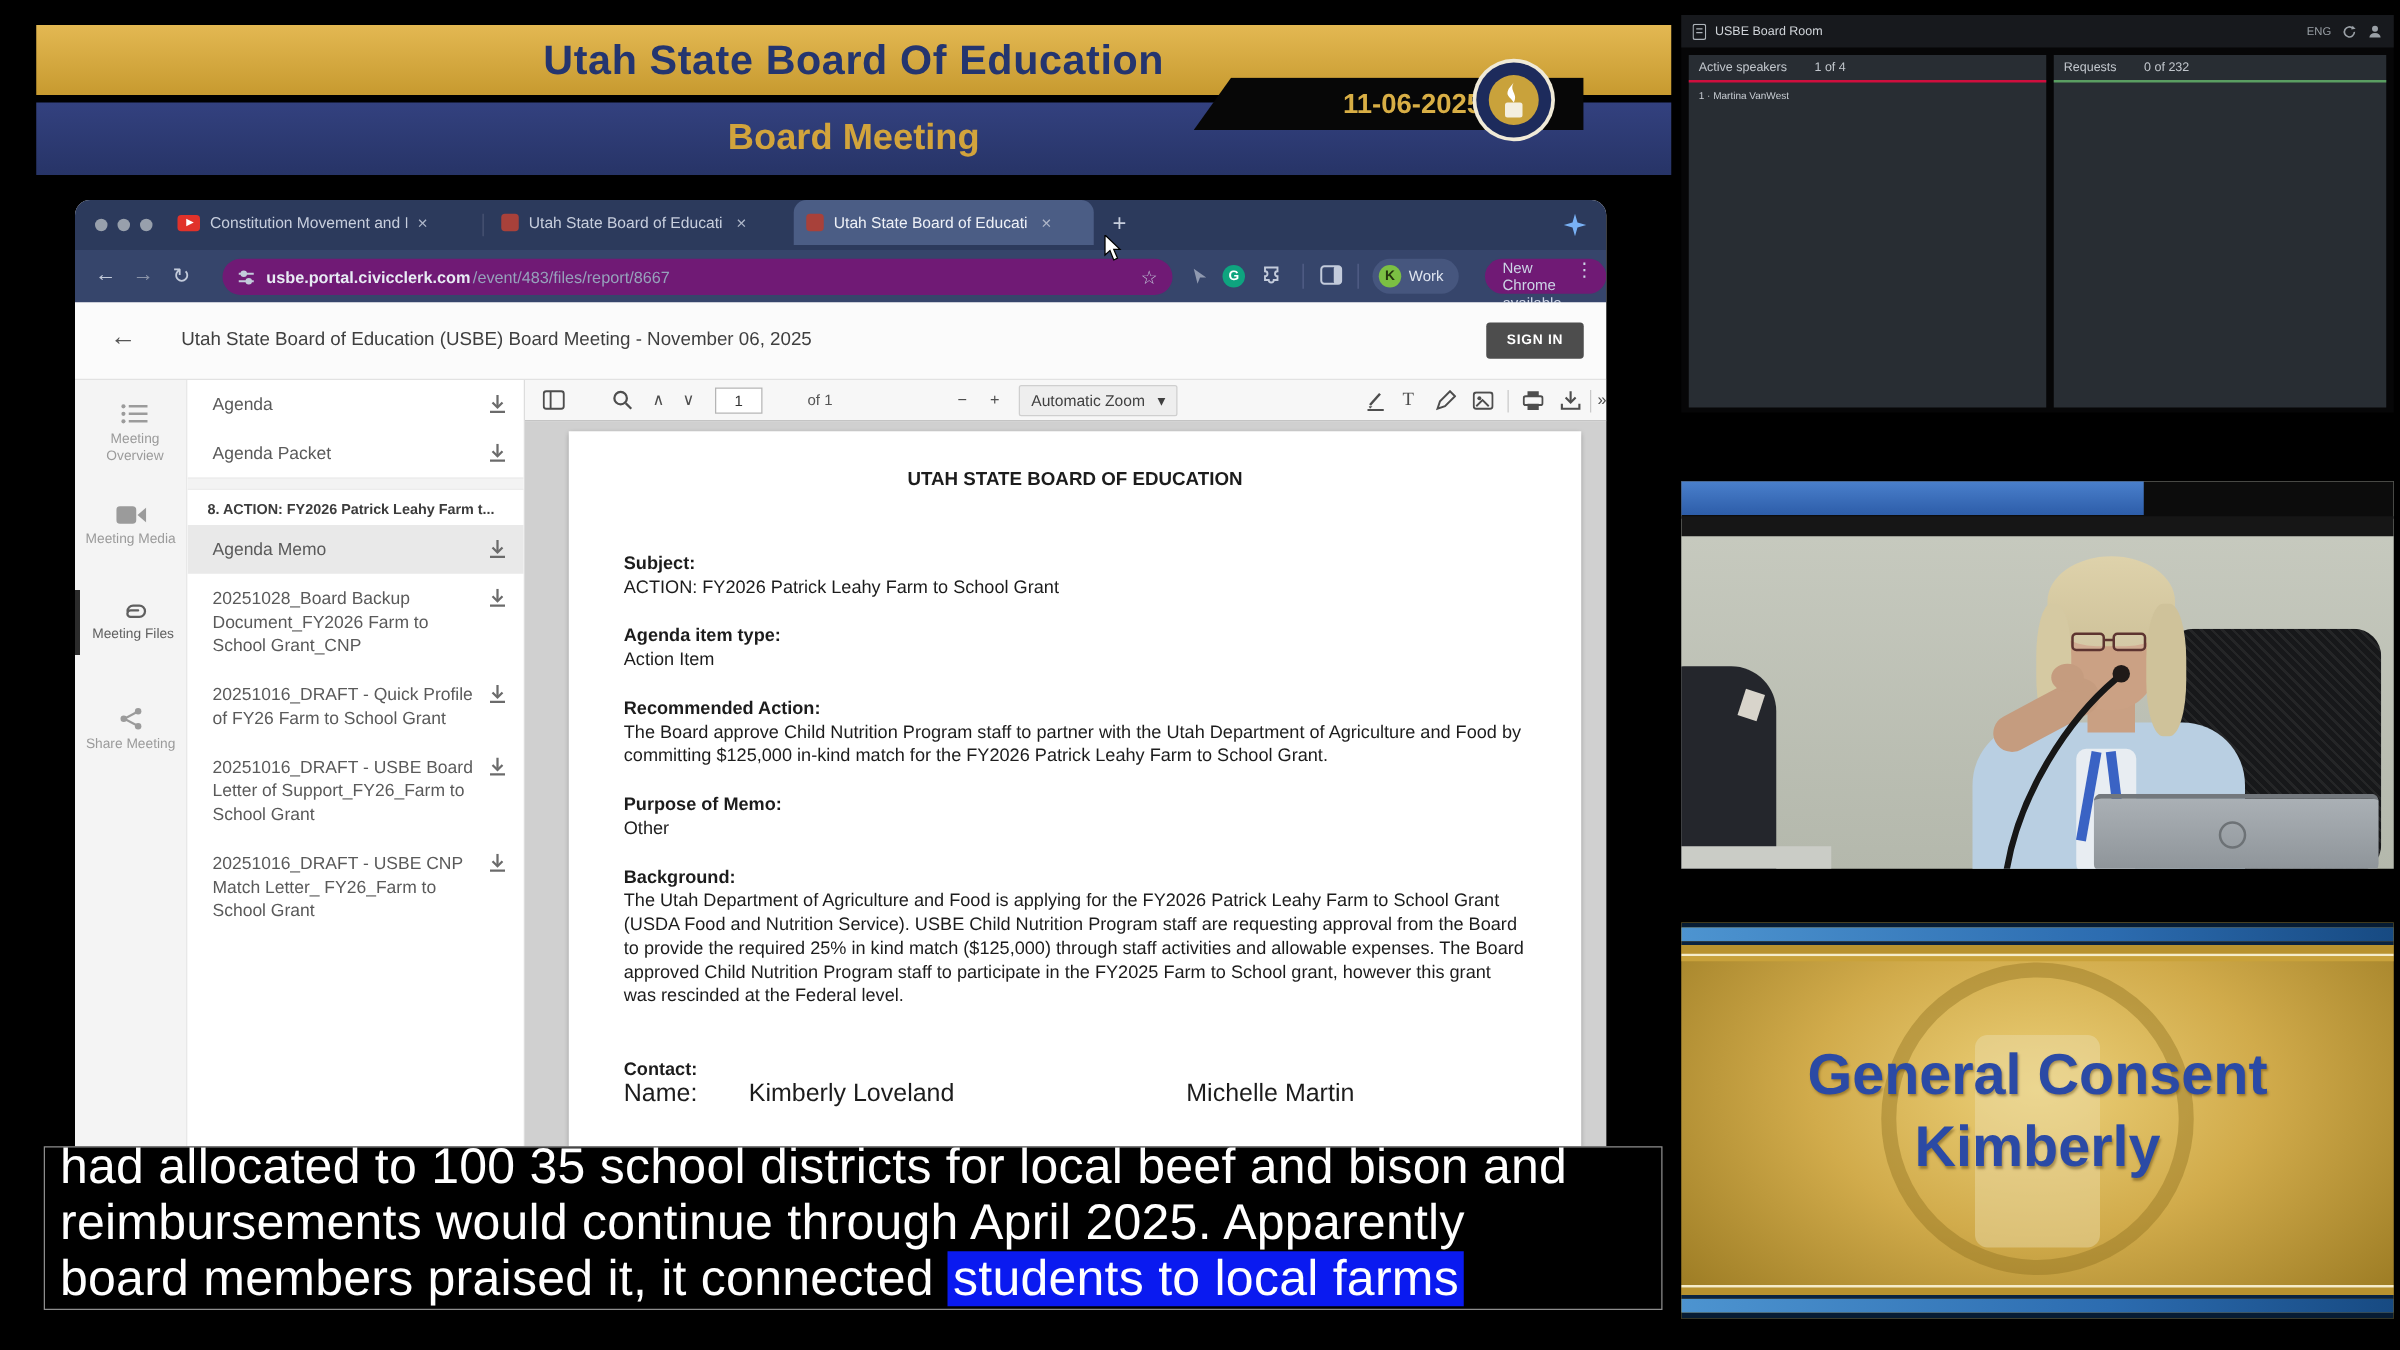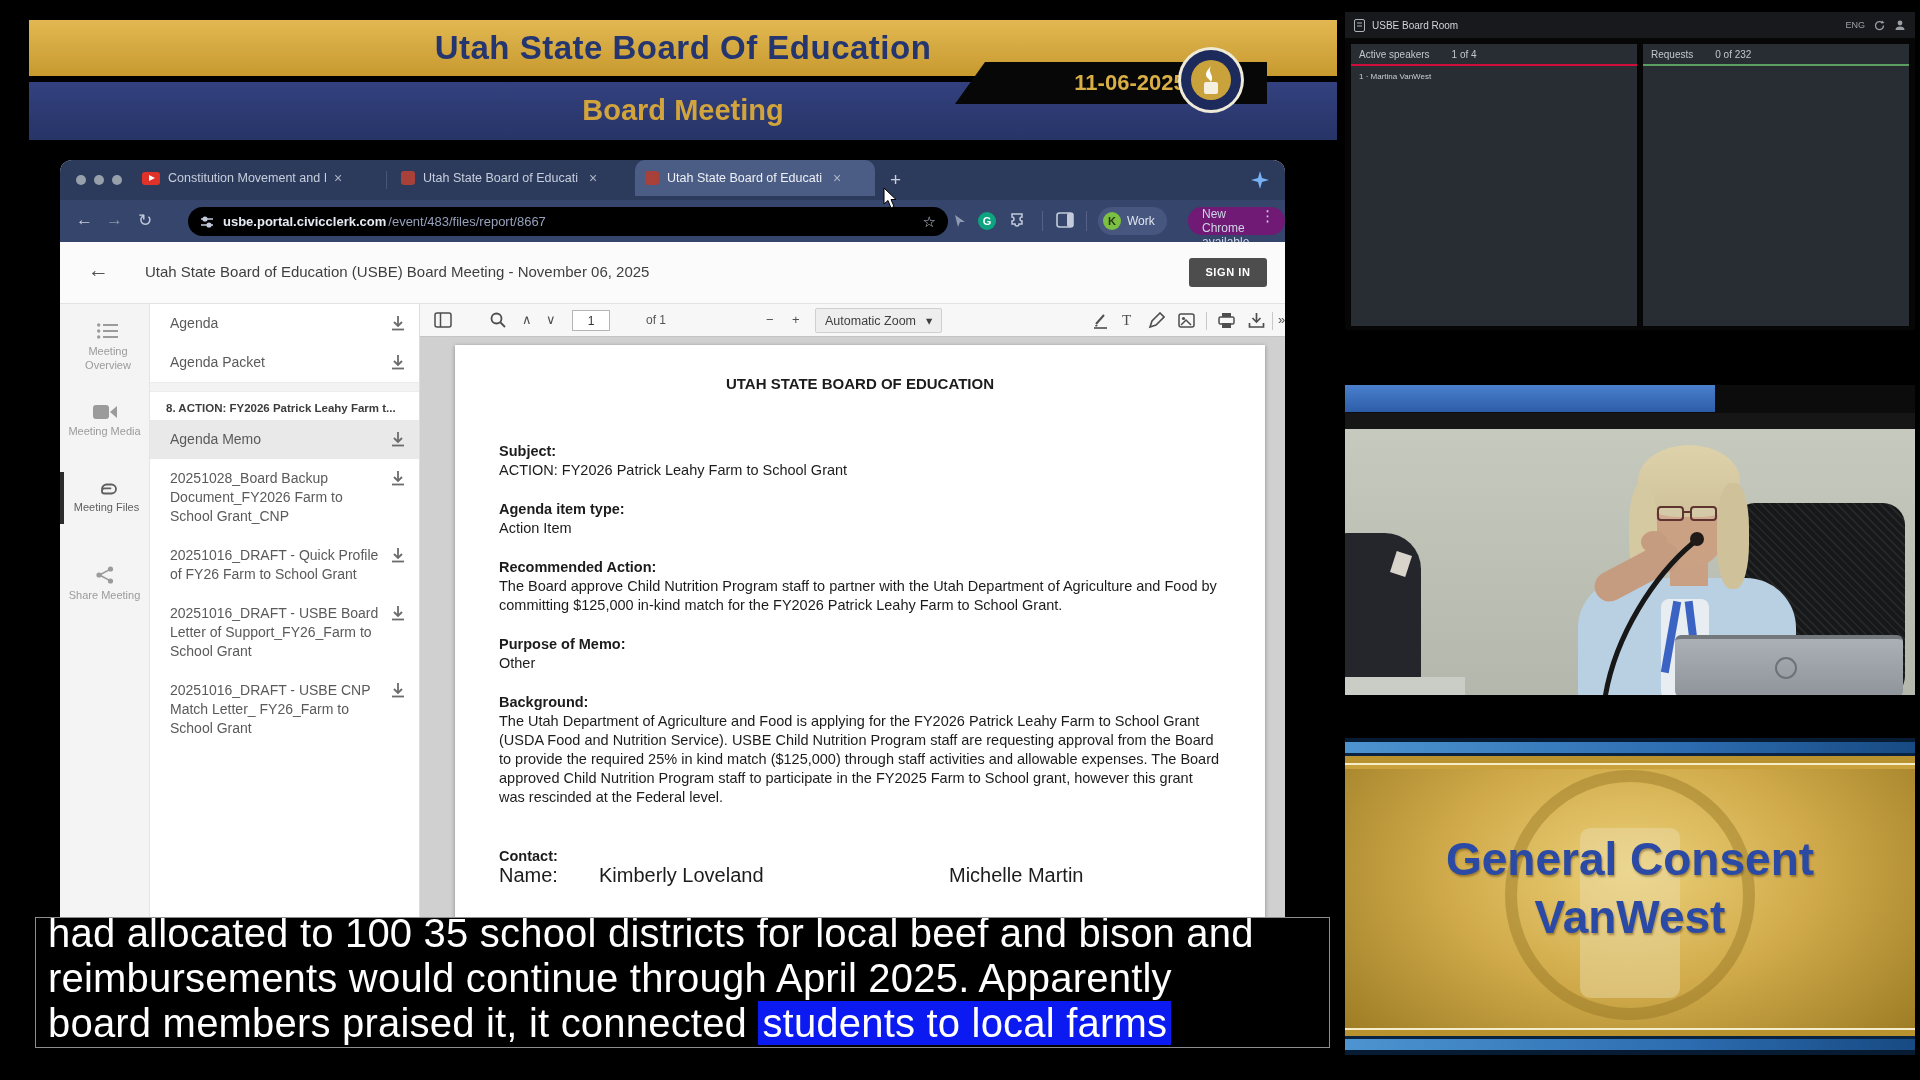--- a/index.html
+++ b/index.html
@@ -30,21 +30,21 @@
   .tab-sep { width:1px; height:18px; background:#4a5574; top:11px; }
   .yt-icon { width:18px; height:13px; background:#e1322a; border-radius:3px; position:relative; flex:none; }
   .yt-icon:after { content:""; position:absolute; left:7px; top:3.5px; border-left:6px solid #fff; border-top:3px solid transparent; border-bottom:3px solid transparent; }
   .fav { width:14px; height:14px; border-radius:3px; background:#a8413a; flex:none; }
   .newtab { top:9px; color:#c7cedd; font-size:19px; }
   .sparkle { top:11px; }
 
   .toolbar { left:0; top:40px; width:100%; height:42px; background:#36456b; color:#c3cbdb; }
   .nav-glyph { font-size:17px; top:10px; }
   .nav-glyph.dim { color:#8a93a8; }
-  .urlbar { left:128px; top:7px; width:760px; height:29px; background:#000000; border-radius:15px; display:flex; align-items:center; padding:0 12px; gap:9px; }
+  .urlbar { left:118px; top:7px; width:760px; height:29px; background:#701a75; border-radius:15px; display:flex; align-items:center; padding:0 12px; gap:9px; }
   .url-host { color:#e7ebf3; font-size:13px; font-weight:bold; }
   .url-path { color:#96a1bb; font-size:13px; margin-left:-7px; }
   .url-star { margin-left:auto; font-size:15px; color:#c3cbdb; }
   .ext-divider { width:1px; height:20px; background:#55618a; top:11px; }
   .grammarly { width:18px; height:18px; border-radius:50%; background:#0ea47f; color:#fff; font-size:11px; font-weight:bold; text-align:center; line-height:18px; top:12px; }
   .profile-chip { top:7px; height:28px; border-radius:14px; background:#46567e; display:flex; align-items:center; gap:6px; padding:0 12px 0 5px; }
   .avatar { width:18px; height:18px; border-radius:50%; background:#7bc043; color:#24350f; font-size:11px; font-weight:bold; text-align:center; line-height:18px; }
   .profile-label { color:#dfe5f0; font-size:12px; }
   .update-pill { top:7px; height:28px; border-radius:14px; background:#701a75; color:#cdd5e6; font-size:12px; display:flex; align-items:flex-start; gap:2px; padding:0 10px 0 14px; }
   .kebab { font-size:15px; color:#cdd5e6; }
@@ -536,17 +536,17 @@
     <div class="abs cs-b cs4"></div>
     <div class="abs cs-b cs5"></div>
     <div class="abs cs-b cs6"></div>
     <div class="abs cs-b cs7"></div>
     <div class="abs cs-b cs8"></div>
     <div class="abs cs-b cs9"></div>
     <div class="abs cs-b cs10"></div>
     <div class="abs cs-b cs11"></div>
     <div class="abs cs-text">
       <div>General Consent</div>
-      <div>VanWest</div>
+      <div>Kimberly</div>
     </div>
   </div>
 
 </div>
 
 </body></html>

